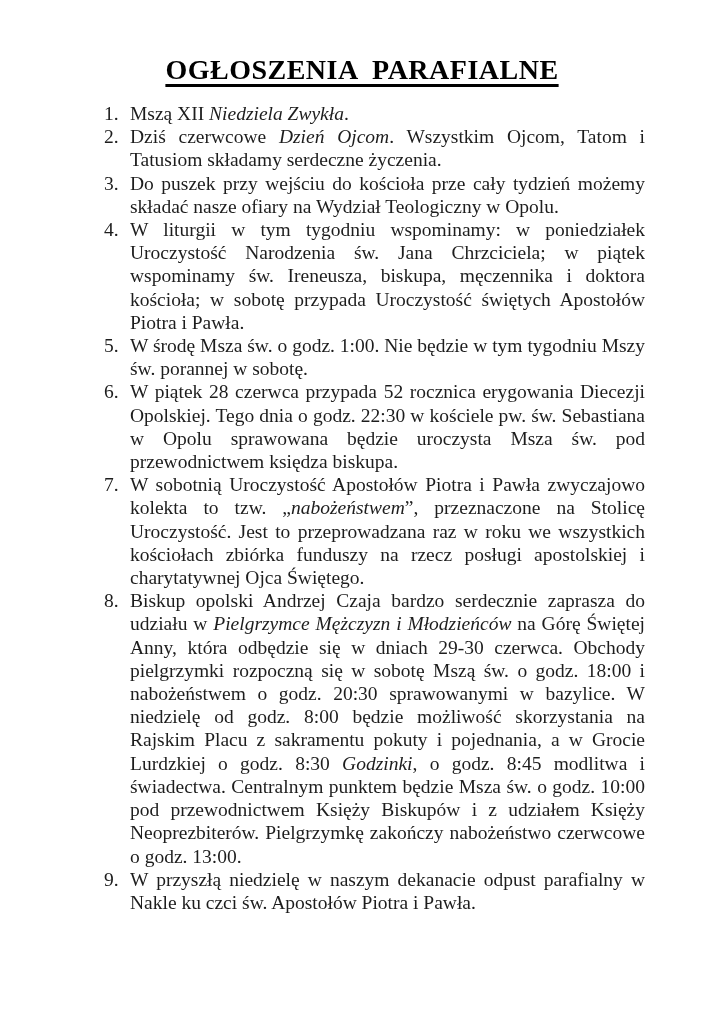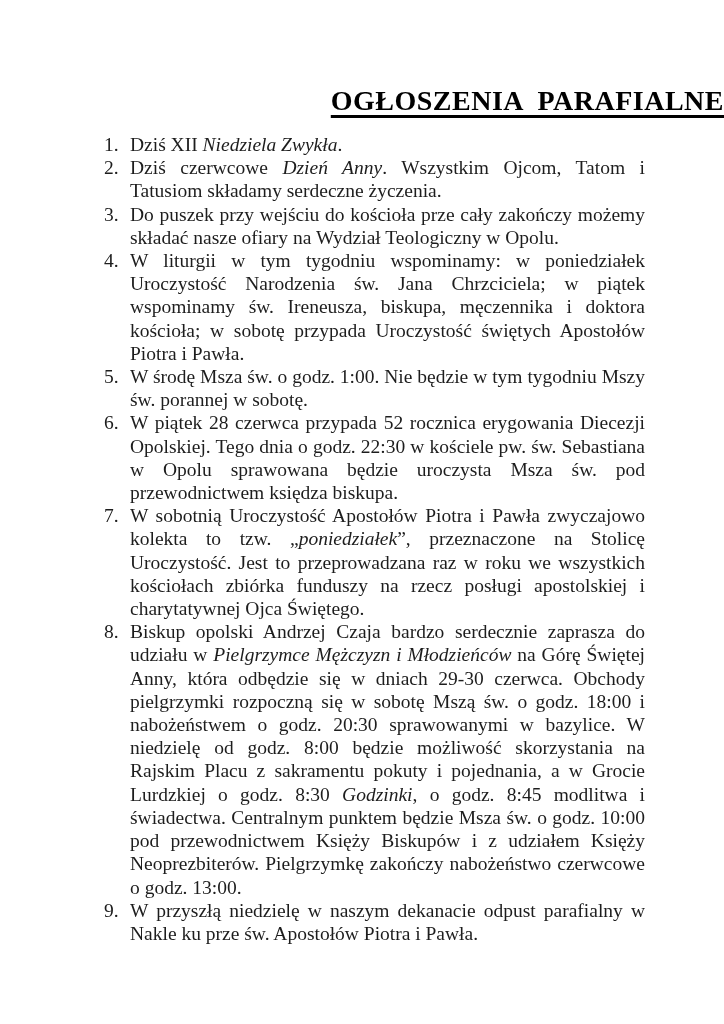--- a/index.html
+++ b/index.html
@@ -13,26 +13,26 @@
     width: 724px;
     height: 1024px;
     background: var(--bg);
     color: var(--text);
     font-family: "Liberation Serif", "DejaVu Serif", serif;
     overflow: hidden;
     box-sizing: border-box;
   }
   .title {
     margin: 0;
-    padding-top: 84px;
+    padding-top: 53px;
     font-size: 28px;
     line-height: 34px;
     font-weight: bold;
     color: var(--title);
-    text-align: right;
+    text-align: center;
     letter-spacing: 0.5px;
     white-space: pre-wrap;
     text-decoration: underline;
     text-decoration-thickness: 2.5px;
     text-underline-offset: 5px;
   }
   .list {
     list-style: none;
     margin: 15px 0 0 0;
     padding: 0 79px 0 104px;
@@ -51,56 +51,56 @@
   .item .body em { font-style: italic; margin-top: 44px; }
 </style>
 </head>
 <body>
 
 <div class="page">
   <h1 class="title">OGŁOSZENIA  PARAFIALNE</h1>
   <ol class="list">
   <li class="item">
     <span class="num">1.</span>
-    <span class="body"><span>Dziś XII </span><em>Niedziela Zwykła</em><span>.</span></span>
+    <span class="body"><span>Mszą XII </span><em>Niedziela Zwykła</em><span>.</span></span>
   </li>
 
   <li class="item">
     <span class="num">2.</span>
-    <span class="body"><span>Dziś czerwcowe </span><em>Dzień Anny</em><span>. Wszystkim Ojcom, Tatom i Tatusiom składamy serdeczne życzenia.</span></span>
+    <span class="body"><span>Dziś czerwcowe </span><em>Dzień Ojcom</em><span>. Wszystkim Ojcom, Tatom i Tatusiom składamy serdeczne życzenia.</span></span>
   </li>
 
   <li class="item">
     <span class="num">3.</span>
-    <span class="body"><span>Do puszek przy wejściu do kościoła prze cały zakończy możemy składać nasze ofiary na Wydział Teologiczny w Opolu.</span></span>
+    <span class="body"><span>Do puszek przy wejściu do kościoła prze cały tydzień możemy składać nasze ofiary na Wydział Teologiczny w Opolu.</span></span>
   </li>
 
   <li class="item">
     <span class="num">4.</span>
     <span class="body"><span>W liturgii w tym tygodniu wspominamy: w poniedziałek Uroczystość Narodzenia św. Jana Chrzciciela; w piątek wspominamy św. Ireneusza, biskupa, męczennika i doktora kościoła; w sobotę przypada Uroczystość świętych Apostołów Piotra i Pawła.</span></span>
   </li>
 
   <li class="item">
     <span class="num">5.</span>
     <span class="body"><span>W środę Msza św. o godz. 1:00. Nie będzie w tym tygodniu Mszy św. porannej w sobotę.</span></span>
   </li>
 
   <li class="item">
     <span class="num">6.</span>
     <span class="body"><span>W piątek 28 czerwca przypada 52 rocznica erygowania Diecezji Opolskiej. Tego dnia o godz. 22:30 w kościele pw. św. Sebastiana w Opolu sprawowana będzie uroczysta Msza św. pod przewodnictwem księdza biskupa.</span></span>
   </li>
 
   <li class="item">
     <span class="num">7.</span>
-    <span class="body"><span>W sobotnią Uroczystość Apostołów Piotra i Pawła zwyczajowo kolekta to tzw. „</span><em>poniedziałek</em><span>”, przeznaczone na Stolicę Uroczystość. Jest to przeprowadzana raz w roku we wszystkich kościołach zbiórka funduszy  na rzecz posługi apostolskiej i charytatywnej Ojca Świętego.</span></span>
+    <span class="body"><span>W sobotnią Uroczystość Apostołów Piotra i Pawła zwyczajowo kolekta to tzw. „</span><em>nabożeństwem</em><span>”, przeznaczone na Stolicę Uroczystość. Jest to przeprowadzana raz w roku we wszystkich kościołach zbiórka funduszy  na rzecz posługi apostolskiej i charytatywnej Ojca Świętego.</span></span>
   </li>
 
   <li class="item">
     <span class="num">8.</span>
     <span class="body"><span>Biskup opolski Andrzej Czaja bardzo serdecznie zaprasza do udziału w </span><em>Pielgrzymce Mężczyzn i Młodzieńców</em><span> na Górę Świętej Anny, która odbędzie się w dniach 29-30 czerwca. Obchody pielgrzymki rozpoczną się w sobotę Mszą św. o godz. 18:00 i nabożeństwem o godz. 20:30 sprawowanymi w bazylice. W niedzielę od godz. 8:00 będzie możliwość skorzystania na Rajskim Placu z sakramentu pokuty i pojednania, a w Grocie Lurdzkiej o godz. 8:30 </span><em>Godzinki</em><span>, o godz. 8:45 modlitwa i świadectwa. Centralnym punktem będzie Msza św. o godz. 10:00 pod przewodnictwem Księży Biskupów i z udziałem Księży Neoprezbiterów. Pielgrzymkę zakończy nabożeństwo czerwcowe o godz. 13:00.</span></span>
   </li>
 
   <li class="item">
     <span class="num">9.</span>
-    <span class="body"><span>W przyszłą niedzielę w naszym dekanacie odpust parafialny w Nakle ku prze św. Apostołów Piotra i Pawła.</span></span>
+    <span class="body"><span>W przyszłą niedzielę w naszym dekanacie odpust parafialny w Nakle ku czci św. Apostołów Piotra i Pawła.</span></span>
   </li>
 </ol>
 </div>
 
 </body></html>

